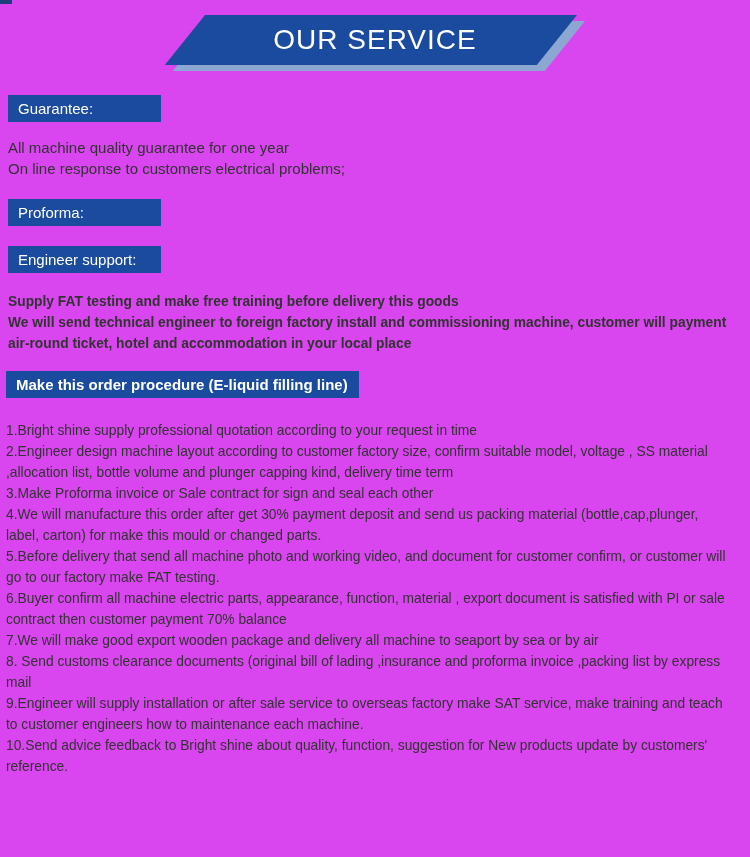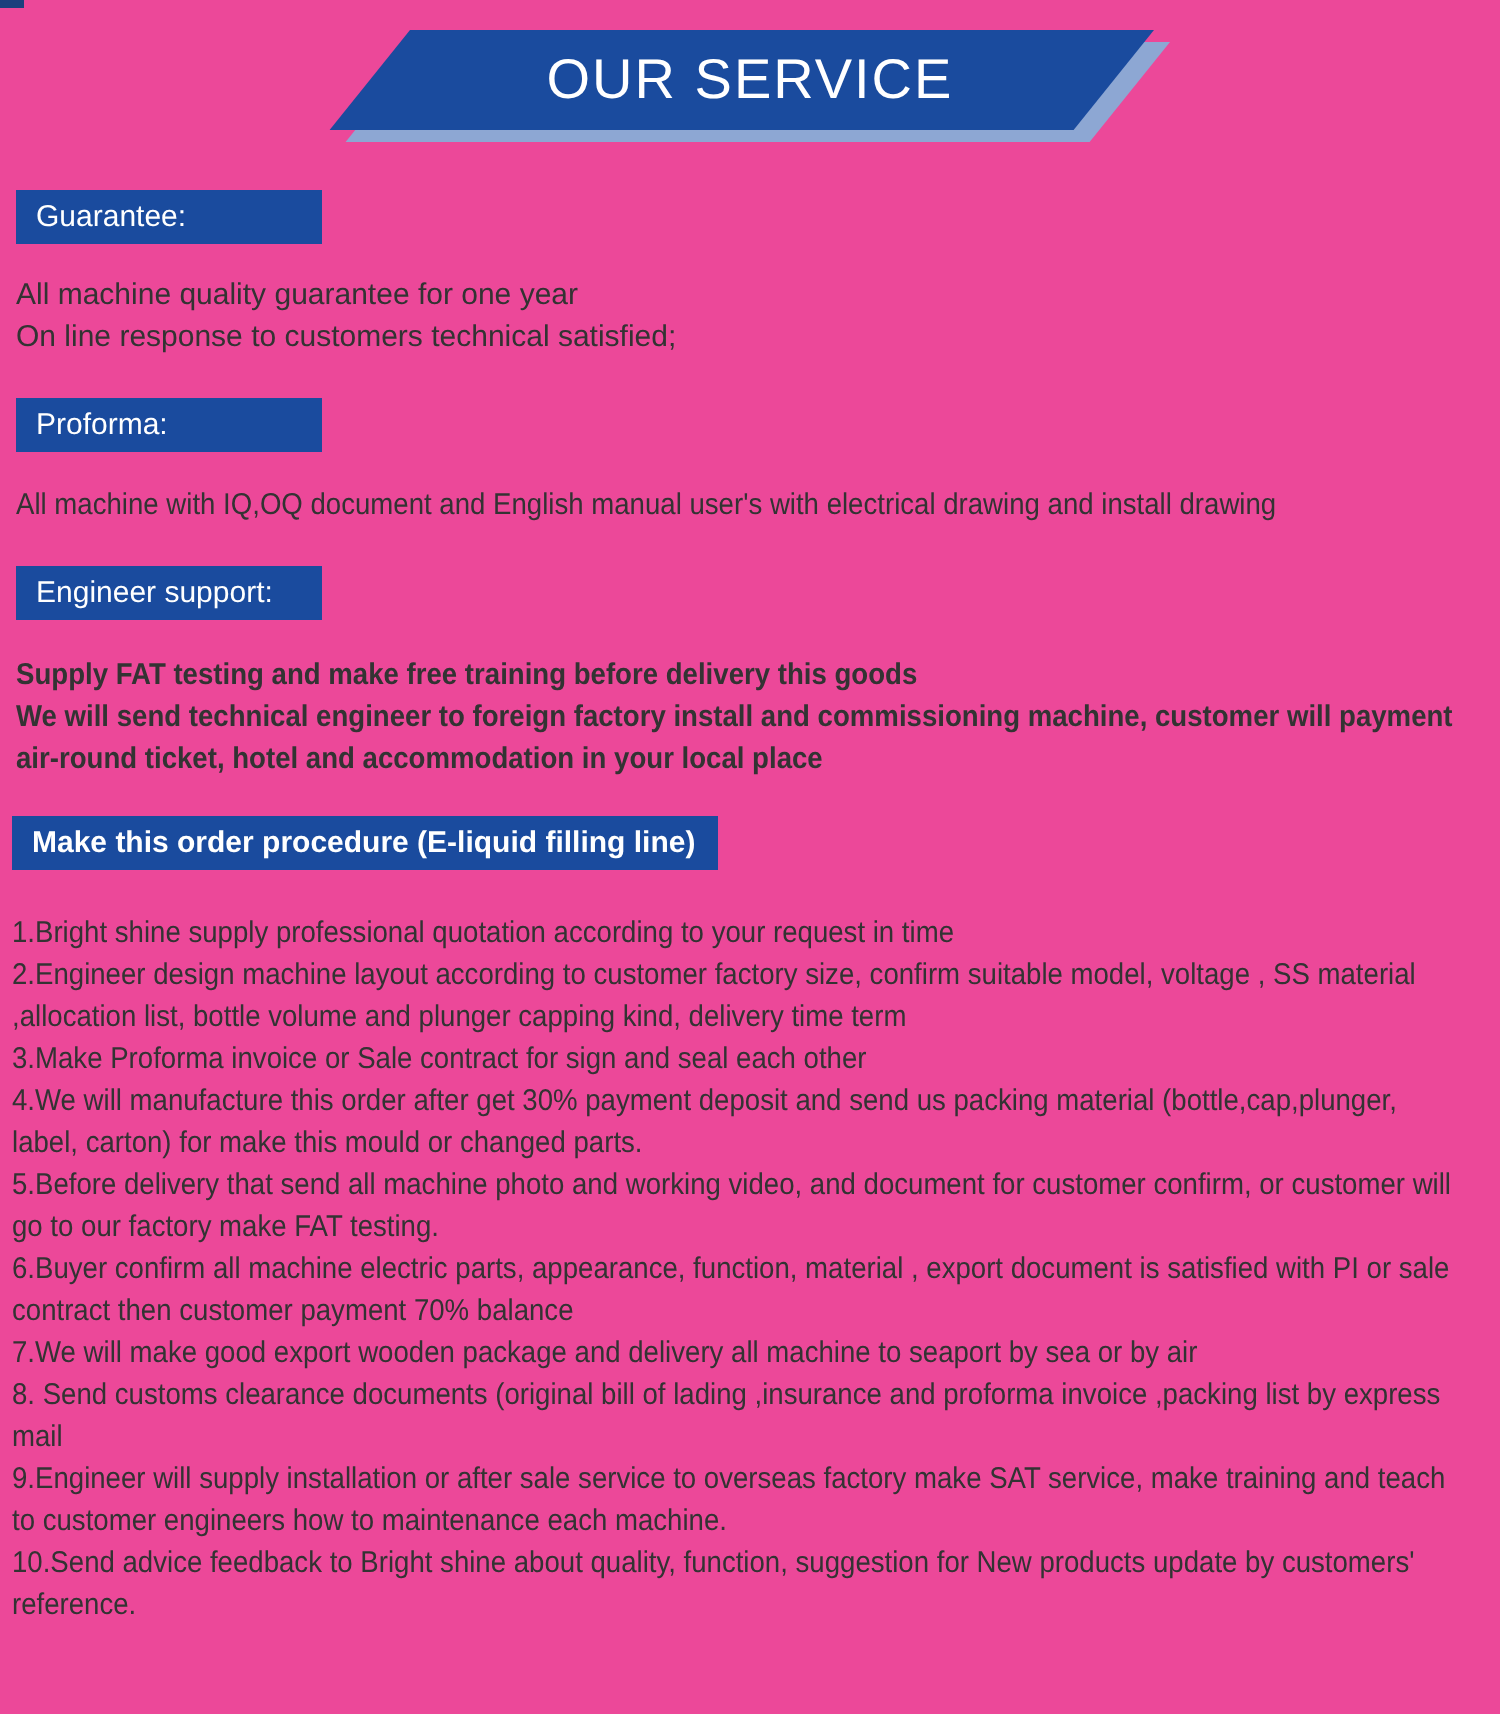--- a/index.html
+++ b/index.html
@@ -1,19 +1,19 @@
 <!DOCTYPE html>
 <html><head>
 <meta charset="utf-8">
 <style>
   html,body{margin:0;padding:0;background:#ffffff;}
   .page{
     position:relative;
     width:750px;height:857px;
-    background:#ec4899;
+    background:#d946ef;
     overflow:hidden;
     font-family:"Liberation Sans","DejaVu Sans",sans-serif;
     color:#333333;
   }
   
   .corner-mark{position:absolute;left:0;top:0;width:12px;height:4px;background:#1c3f7d;}
 
   
   .banner{position:relative;height:80px;}
   .banner-shadow,.banner-shape{
@@ -64,29 +64,26 @@
     <div class="banner-shape"></div>
     <h1 class="banner-title">OUR SERVICE</h1>
   </header>
 
   <div class="content">
 
     <section class="svc s1">
       <h2 class="svc-heading">Guarantee:</h2>
       <div class="svc-body">
           <div class="line">All machine quality guarantee for one year</div>
-          <div class="line">On line response to customers technical satisfied;</div>
+          <div class="line">On line response to customers electrical problems;</div>
         </div>
     </section>
 
     <section class="svc s2">
       <h2 class="svc-heading">Proforma:</h2>
-      <div class="svc-body condensed">
-          <div class="line">All machine with IQ,OQ document and English manual user's with electrical drawing and install drawing</div>
-        </div>
     </section>
 
     <section class="svc s3">
       <h2 class="svc-heading">Engineer support:</h2>
       <div class="svc-body condensed">
           <div class="line">Supply FAT testing and make free training before delivery this goods</div>
           <div class="line">We will send technical engineer to foreign factory install and commissioning machine, customer will payment</div>
           <div class="line">air-round ticket, hotel and accommodation in your local place</div>
         </div>
     </section>

